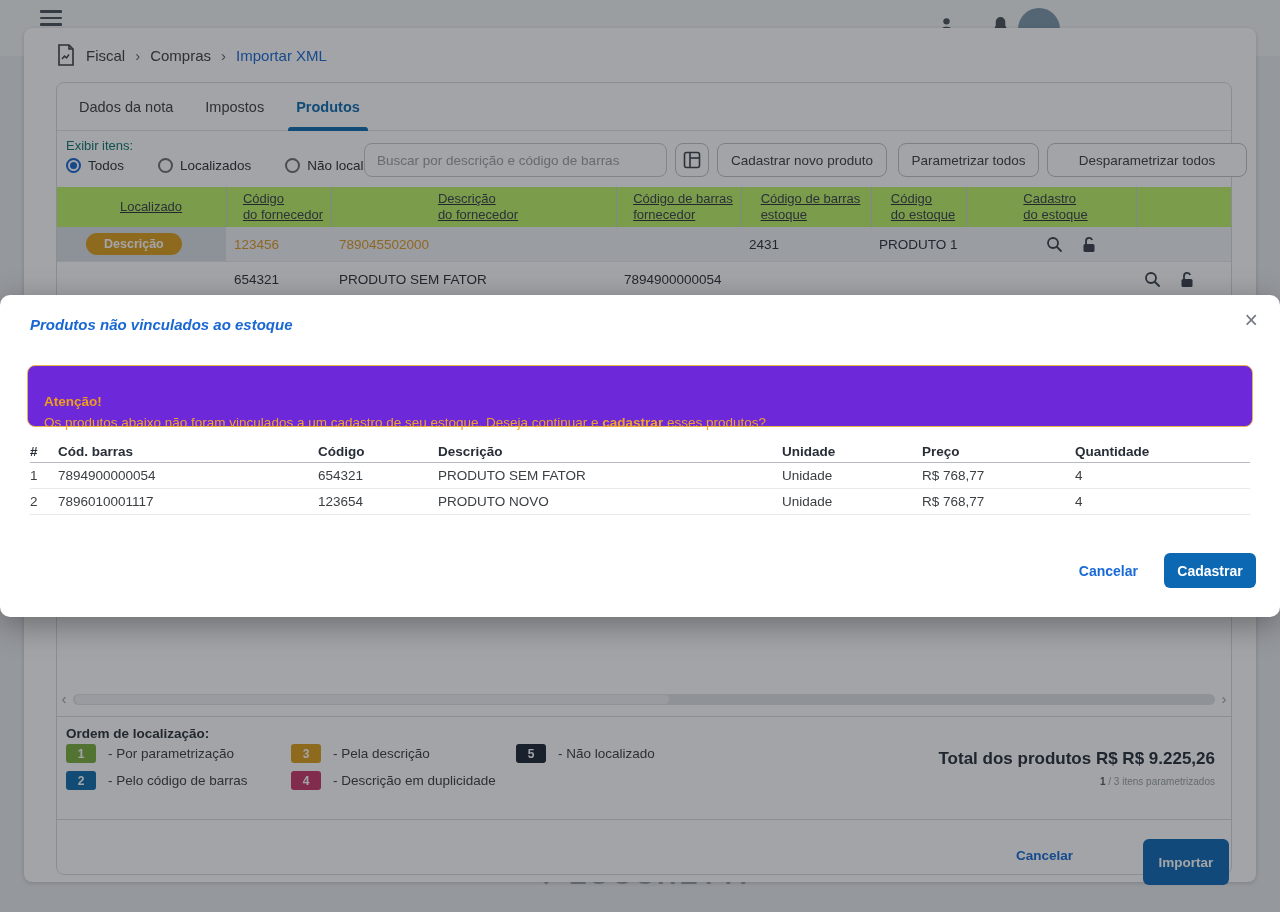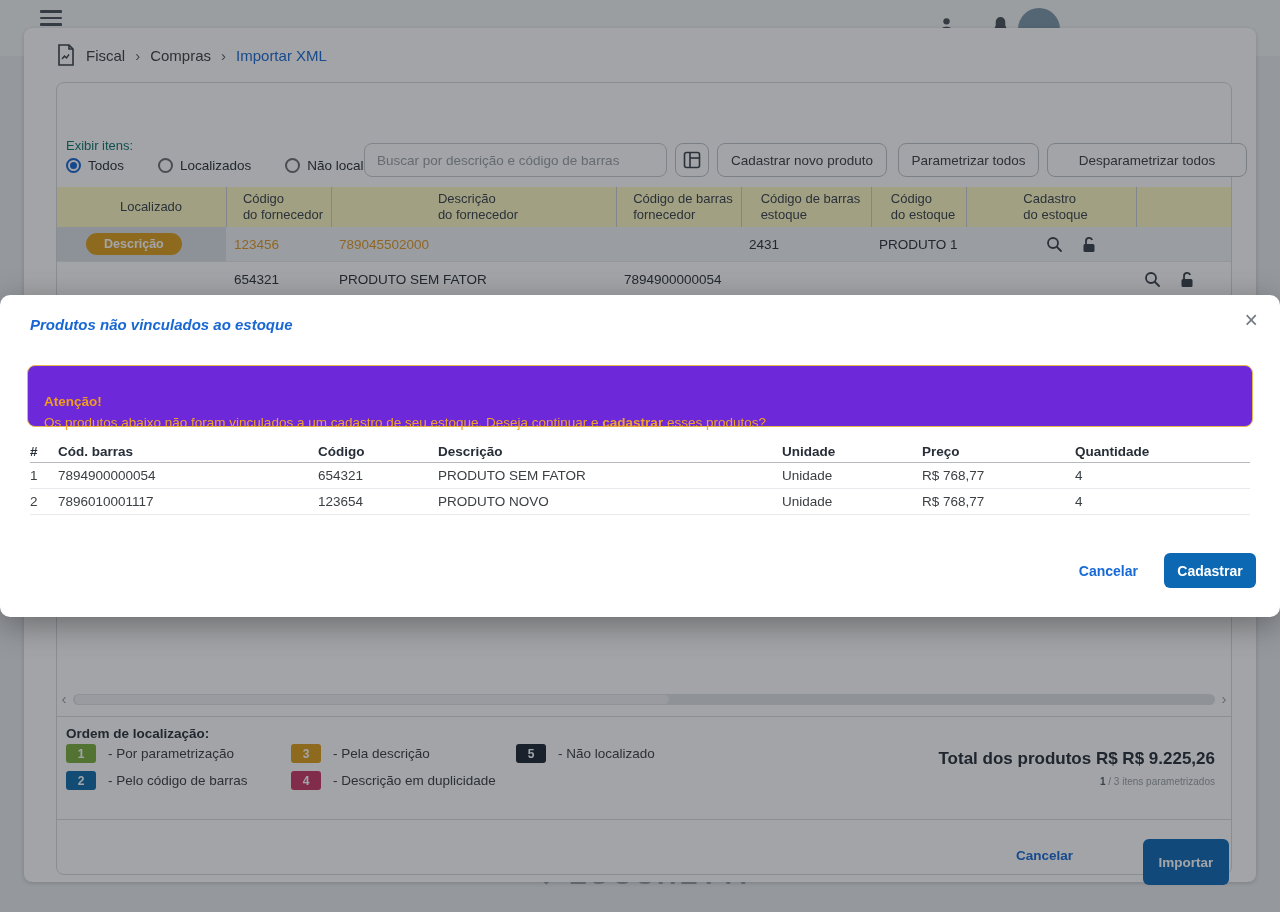--- a/index.html
+++ b/index.html
@@ -50,21 +50,21 @@
     font-family:"Liberation Sans",sans-serif; background:transparent; }
   .search-box input::placeholder { color:#9aa0a6; }
   .icon-btn { position:absolute; left:618px; top:12px; width:34px; height:34px; border:1px solid #bfc4c9;
     border-radius:8px; background:#fff; display:flex; align-items:center; justify-content:center; cursor:pointer; }
   .tb-btn { position:absolute; top:12px; height:34px; border:1px solid #bfc4c9; border-radius:8px;
     background:#fff; font-size:13.5px; color:#3c4043; font-family:"Liberation Sans",sans-serif; cursor:pointer; }
   .tb-btn.b1 { left:660px; width:170px; } .tb-btn.b2 { left:841px; width:141px; } .tb-btn.b3 { left:990px; width:200px; }
   
   .ptable { position:absolute; left:0; right:0; top:104px; }
   .prow { display:grid; grid-template-columns:169px 105px 285px 125px 130px 95px 170px auto; align-items:stretch; }
-  .phead { background:#fef9c3; height:40px; }
+  .phead { background:#bef264; height:40px;text-decoration:underline; }
   .phead .pcell { display:flex; flex-direction:column; justify-content:center; font-size:13px; color:#3a4149; line-height:1.25; }
   .phead .pcell + .pcell { border-left:1px solid #c9cdd2; }
   .pcell { padding-left:8px; display:flex; align-items:center; }
   .pcell.first { padding-left:19px; }
   .pdata { height:35px; border-bottom:1px solid #e6e8eb; background:#fff; }
   .pdata.hl { background:#f2f4f6; }
   .pdata.hl .pcell.first { background:#dce1e8; padding-left:29px; }
   .pdata.hl .amber { color:#e09a26; }
   .pill { color:#fff; font-size:12.5px; font-weight:bold; padding:4px 18px; border-radius:12px; }
   .acts { display:flex; justify-content:flex-end; align-items:center; gap:18px; padding-right:38px; }
@@ -148,20 +148,25 @@
     </svg>
     <span>Fiscal</span>
     <span class="sep">›</span>
     <span>Compras</span>
     <span class="sep">›</span>
     <span class="active">Importar XML</span>
   </div>
 
   <div class="inner-card">
 
+    <div class="tabs">
+      <div class="tab">Dados da nota</div>
+      <div class="tab">Impostos</div>
+      <div class="tab active">Produtos</div>
+    </div>
 
     <div class="toolbar">
       <div class="filter-label">Exibir itens:</div>
       <div class="radios">
         <div class="radio-item selected">
           <span class="radio-circle"></span>
           <span>Todos</span>
         </div>
         <div class="radio-item">
           <span class="radio-circle"></span>

